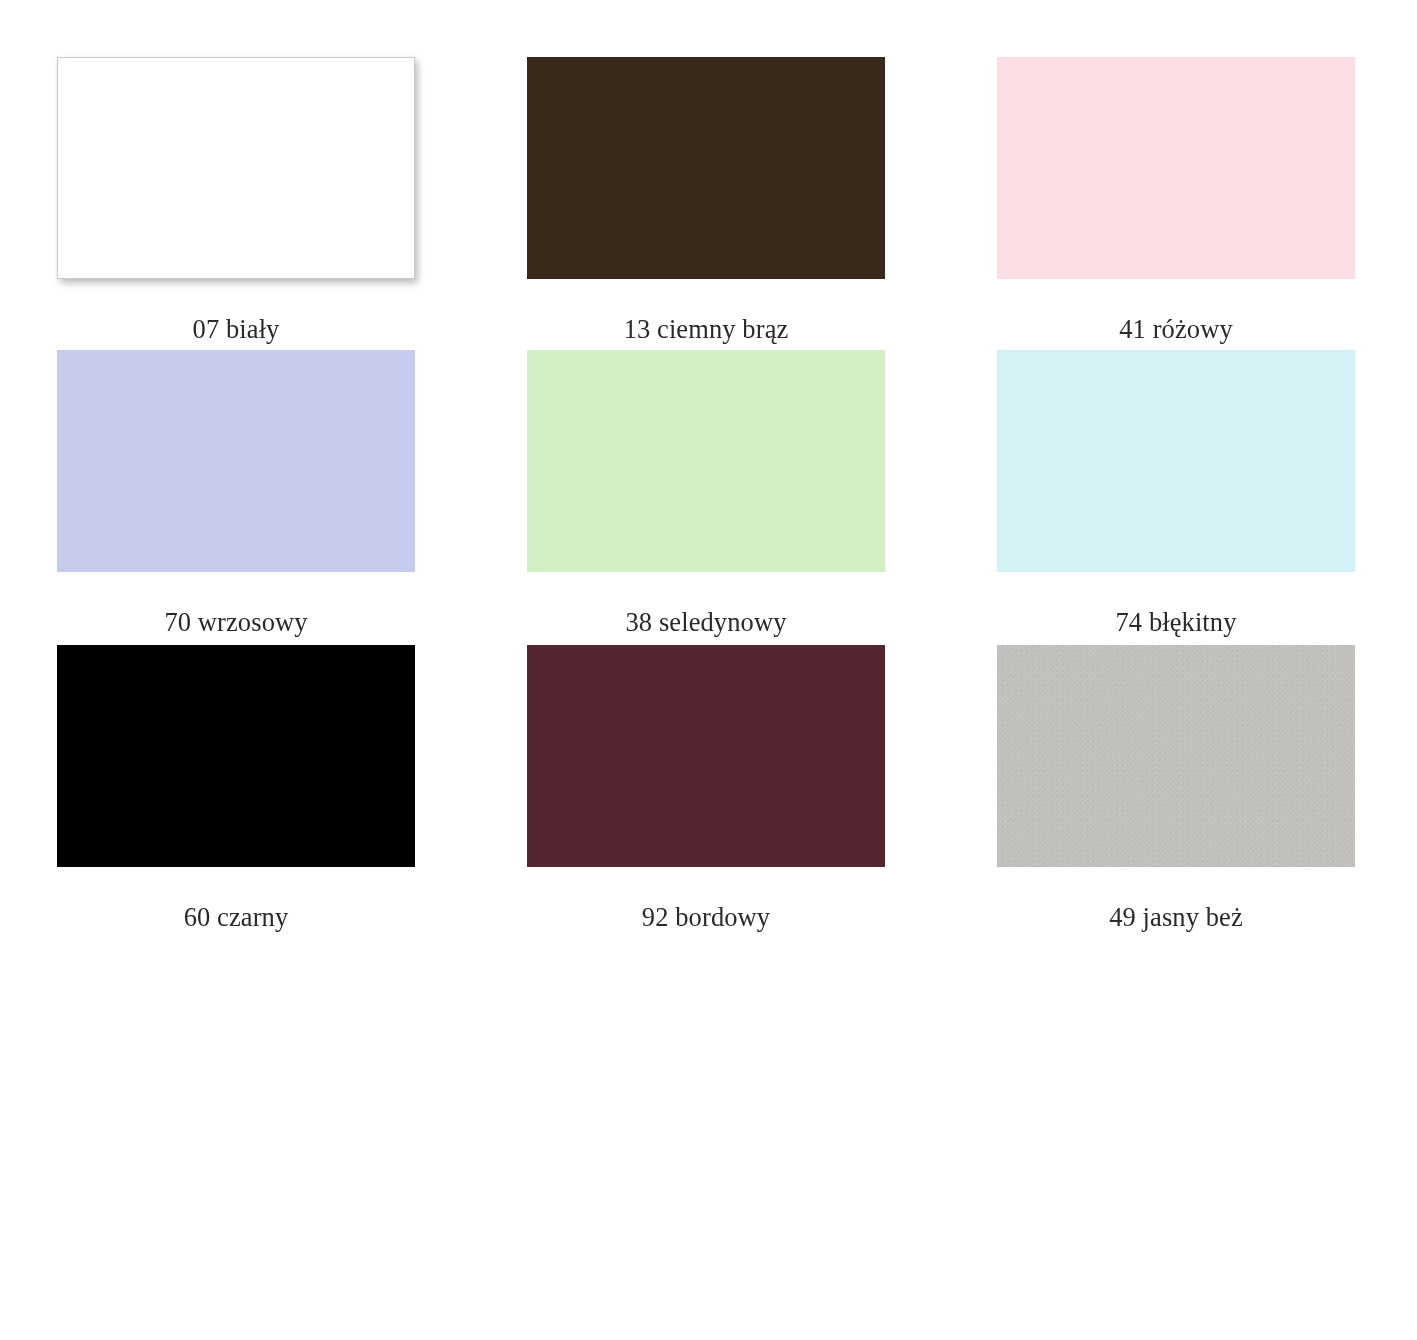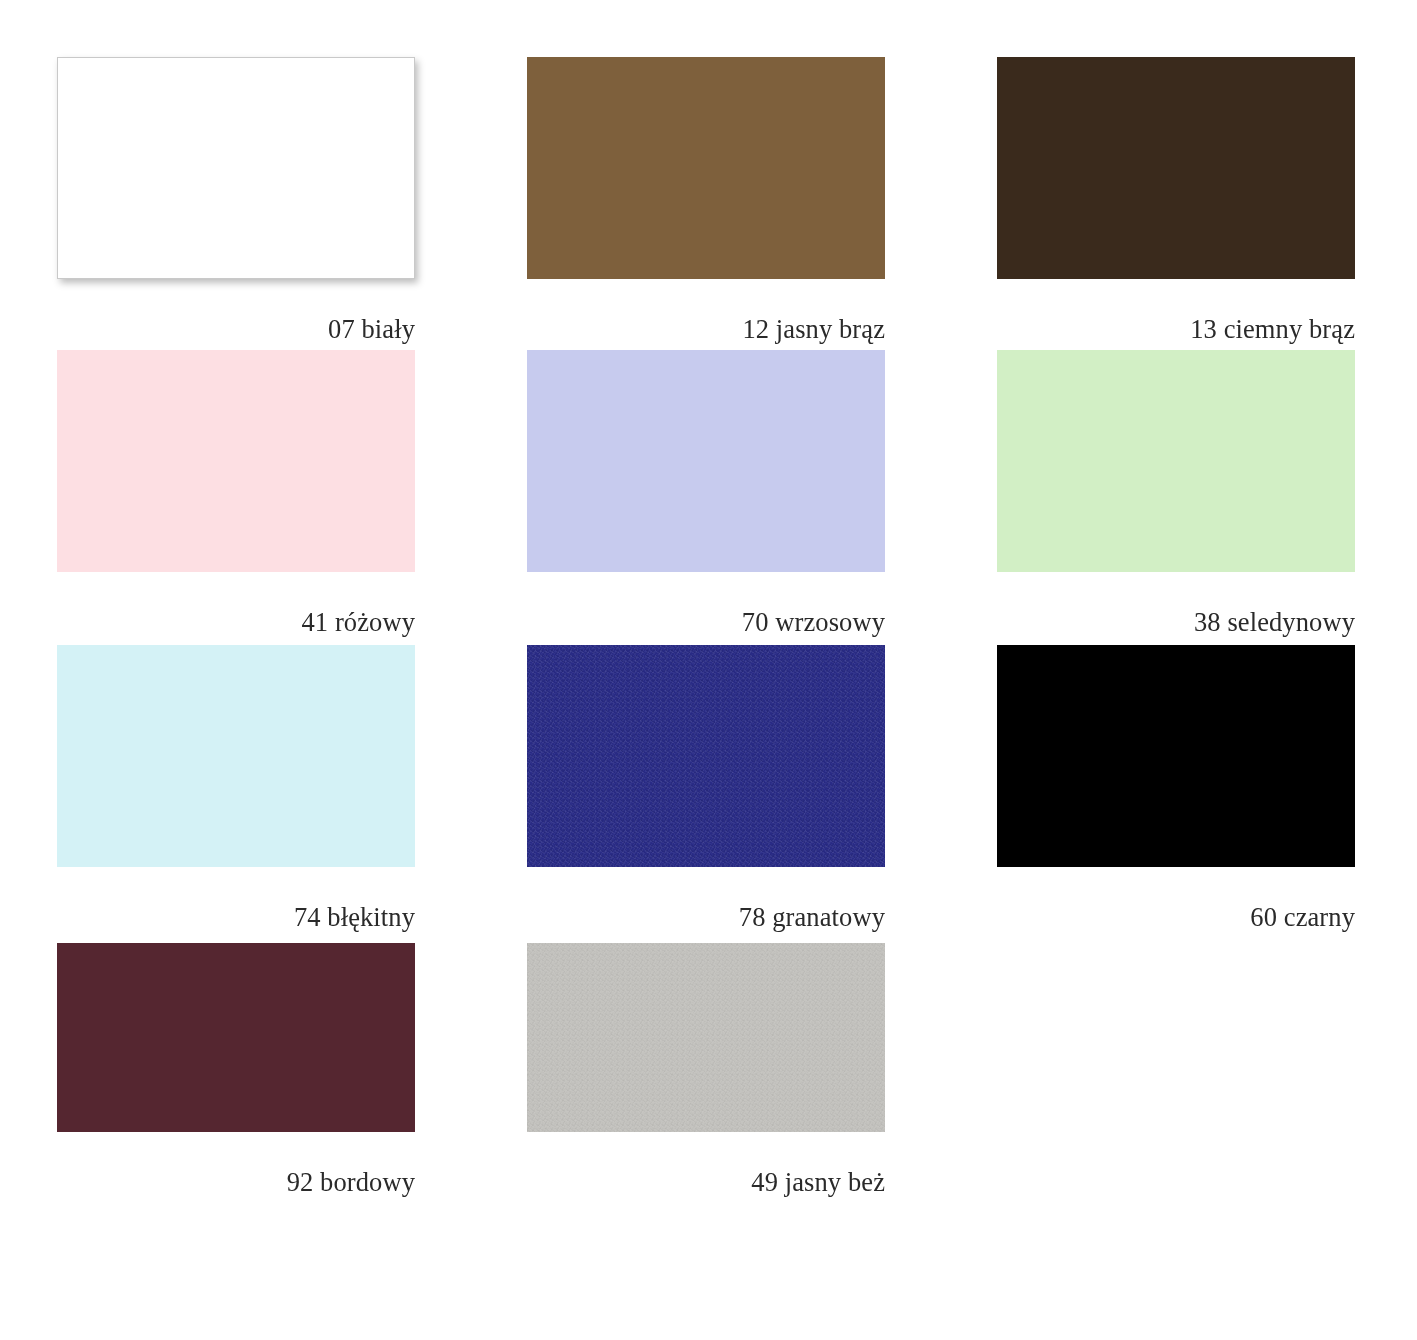--- a/index.html
+++ b/index.html
@@ -27,21 +27,21 @@
     column-gap: 112px;
     row-gap: 0;
     justify-content: start;
     align-content: start;
   }
 
   .swatch-cell {
     position: relative;
     display: flex;
     flex-direction: column;
-    align-items: flex-end;
+    align-items: center;
     width: 358px;
   }
 
   .chip {
     width: 358px;
     height: 222px;
     box-sizing: border-box;
     background-color: #ffffff;
     position: relative;
     overflow: hidden;
@@ -104,48 +104,40 @@
 </style>
 </head>
 <body>
 
 <div class="palette">
     <div class="swatch-cell">
       <div class="chip outlined" style="background-color: rgb(255, 255, 255);"></div>
       <div class="caption">07 biały</div>
     </div>
     <div class="swatch-cell">
-      <div class="chip" style="background-color: rgb(126, 96, 60);"></div>
-      <div class="caption">12 jasny brąz</div>
-    </div>
-    <div class="swatch-cell">
       <div class="chip" style="background-color: rgb(58, 42, 28);"></div>
       <div class="caption">13 ciemny brąz</div>
     </div>
     <div class="swatch-cell">
       <div class="chip" style="background-color: rgb(253, 223, 227);"></div>
       <div class="caption">41 różowy</div>
     </div>
     <div class="swatch-cell">
       <div class="chip" style="background-color: rgb(199, 203, 238);"></div>
       <div class="caption">70 wrzosowy</div>
     </div>
     <div class="swatch-cell">
       <div class="chip" style="background-color: rgb(210, 239, 197);"></div>
       <div class="caption">38 seledynowy</div>
     </div>
     <div class="swatch-cell">
       <div class="chip" style="background-color: rgb(212, 242, 246);"></div>
       <div class="caption">74 błękitny</div>
     </div>
     <div class="swatch-cell">
-      <div class="chip grain" style="background-color: rgb(42, 44, 136);"></div>
-      <div class="caption">78 granatowy</div>
-    </div>
-    <div class="swatch-cell">
       <div class="chip" style="background-color: rgb(0, 0, 0);"></div>
       <div class="caption">60 czarny</div>
     </div>
     <div class="swatch-cell">
       <div class="chip" style="background-color: rgb(85, 38, 48);"></div>
       <div class="caption">92 bordowy</div>
     </div>
     <div class="swatch-cell">
       <div class="chip grain soft" style="background-color: rgb(196, 195, 191);"></div>
       <div class="caption">49 jasny beż</div>

